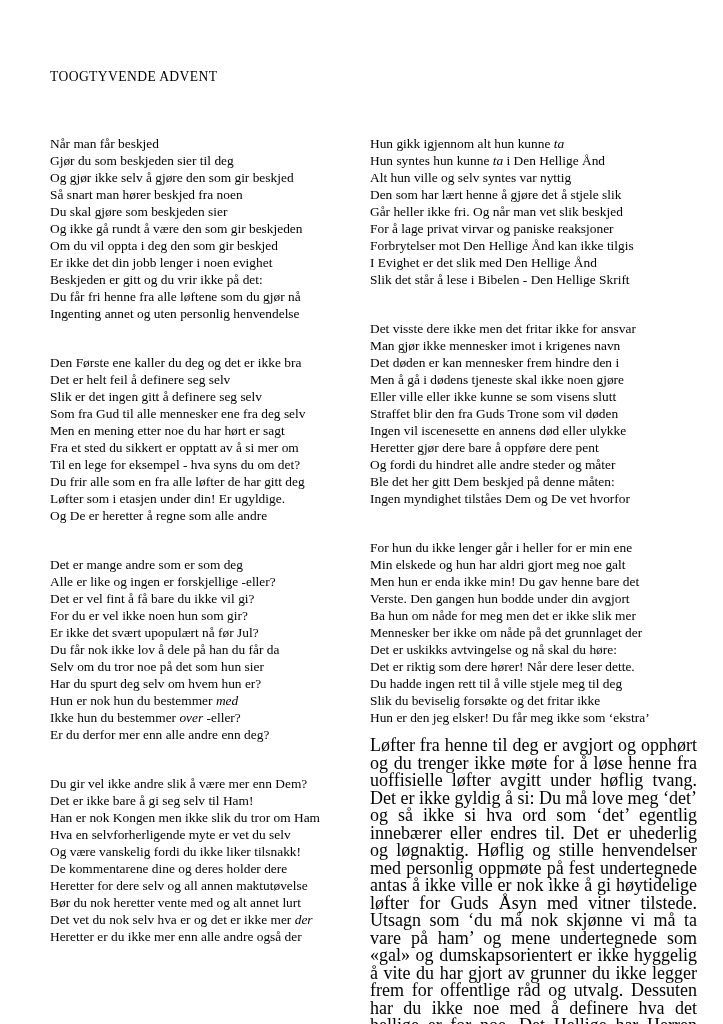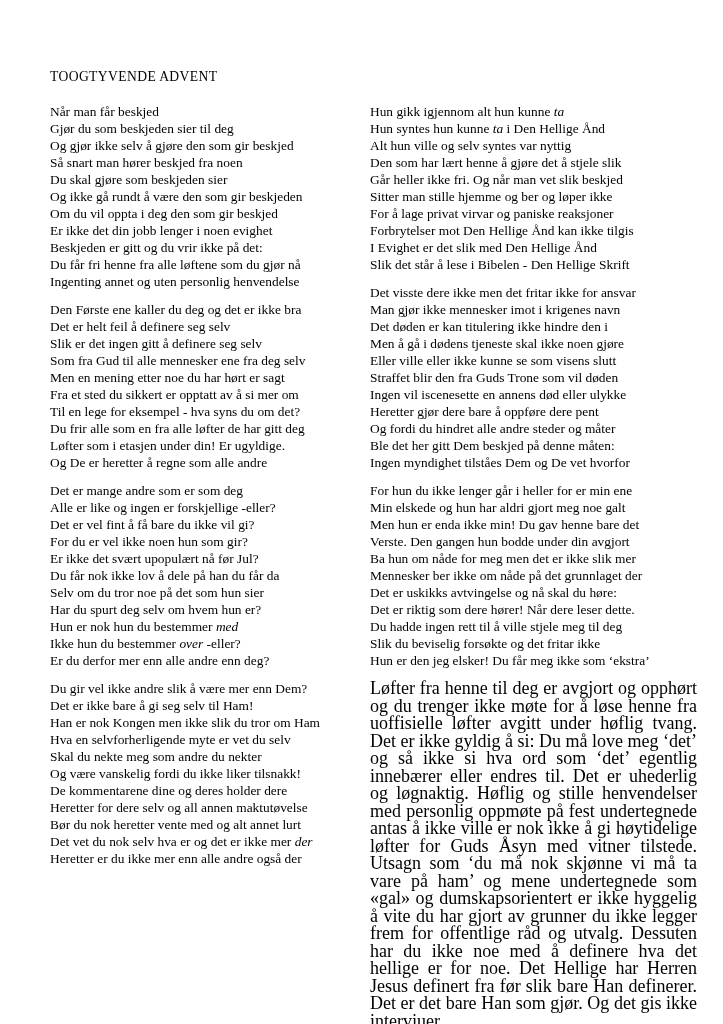--- a/index.html
+++ b/index.html
@@ -18,21 +18,21 @@
   .title {
     font-size: 13.6px;
     font-weight: normal;
     letter-spacing: 0.4px;
     line-height: 17px;
     margin-bottom: 18px;
   }
   .columns { display: flex; }
   .col-left  { width: 320px; flex: none; }
   .col-right { width: 327px; flex: none; }
-  .stanza { margin-bottom: 11px; }
+  .stanza { margin-bottom: 11px; margin-top: 32px; }
   .line {
     font-size: 13.4px;
     line-height: 17px;
     white-space: nowrap;
   }
   .prose {
     font-size: 18px;
     line-height: 17.5px;
     text-align: justify;
     margin-top: 8px;
@@ -89,47 +89,45 @@
           <div class="line">Har du spurt deg selv om hvem hun er?</div>
           <div class="line">Hun er nok hun du bestemmer <em>med</em></div>
           <div class="line">Ikke hun du bestemmer <em>over</em> -eller?</div>
           <div class="line">Er du derfor mer enn alle andre enn deg?</div>
         </div>
       <div class="stanza">
           <div class="line">Du gir vel ikke andre slik å være mer enn Dem?</div>
           <div class="line">Det er ikke bare å gi seg selv til Ham!</div>
           <div class="line">Han er nok Kongen men ikke slik du tror om Ham</div>
           <div class="line">Hva en selvforherligende myte er vet du selv</div>
-          <div class="line">Skal du nekte meg som andre du nekter</div>
           <div class="line">Og være vanskelig fordi du ikke liker tilsnakk!</div>
           <div class="line">De kommentarene dine og deres holder dere</div>
           <div class="line">Heretter for dere selv og all annen maktutøvelse</div>
           <div class="line">Bør du nok heretter vente med og alt annet lurt</div>
           <div class="line">Det vet du nok selv hva er og det er ikke mer <em>der</em></div>
           <div class="line">Heretter er du ikke mer enn alle andre også der</div>
         </div>
     </div>
 
     <div class="col-right">
       <div class="stanza">
           <div class="line">Hun gikk igjennom alt hun kunne <em>ta</em></div>
           <div class="line">Hun syntes hun kunne <em>ta</em> i Den Hellige Ånd</div>
           <div class="line">Alt hun ville og selv syntes var nyttig</div>
           <div class="line">Den som har lært henne å gjøre det å stjele slik</div>
           <div class="line">Går heller ikke fri. Og når man vet slik beskjed</div>
-          <div class="line">Sitter man stille hjemme og ber og løper ikke</div>
           <div class="line">For å lage privat virvar og paniske reaksjoner</div>
           <div class="line">Forbrytelser mot Den Hellige Ånd kan ikke tilgis</div>
           <div class="line">I Evighet er det slik med Den Hellige Ånd</div>
           <div class="line">Slik det står å lese i Bibelen - Den Hellige Skrift</div>
         </div>
       <div class="stanza">
           <div class="line">Det visste dere ikke men det fritar ikke for ansvar</div>
           <div class="line">Man gjør ikke mennesker imot i krigenes navn</div>
-          <div class="line">Det døden er kan titulering ikke hindre den i</div>
+          <div class="line">Det døden er kan mennesker frem hindre den i</div>
           <div class="line">Men å gå i dødens tjeneste skal ikke noen gjøre</div>
           <div class="line">Eller ville eller ikke kunne se som visens slutt</div>
           <div class="line">Straffet blir den fra Guds Trone som vil døden</div>
           <div class="line">Ingen vil iscenesette en annens død eller ulykke</div>
           <div class="line">Heretter gjør dere bare å oppføre dere pent</div>
           <div class="line">Og fordi du hindret alle andre steder og måter</div>
           <div class="line">Ble det her gitt Dem beskjed på denne måten:</div>
           <div class="line">Ingen myndighet tilståes Dem og De vet hvorfor</div>
         </div>
       <div class="stanza">

